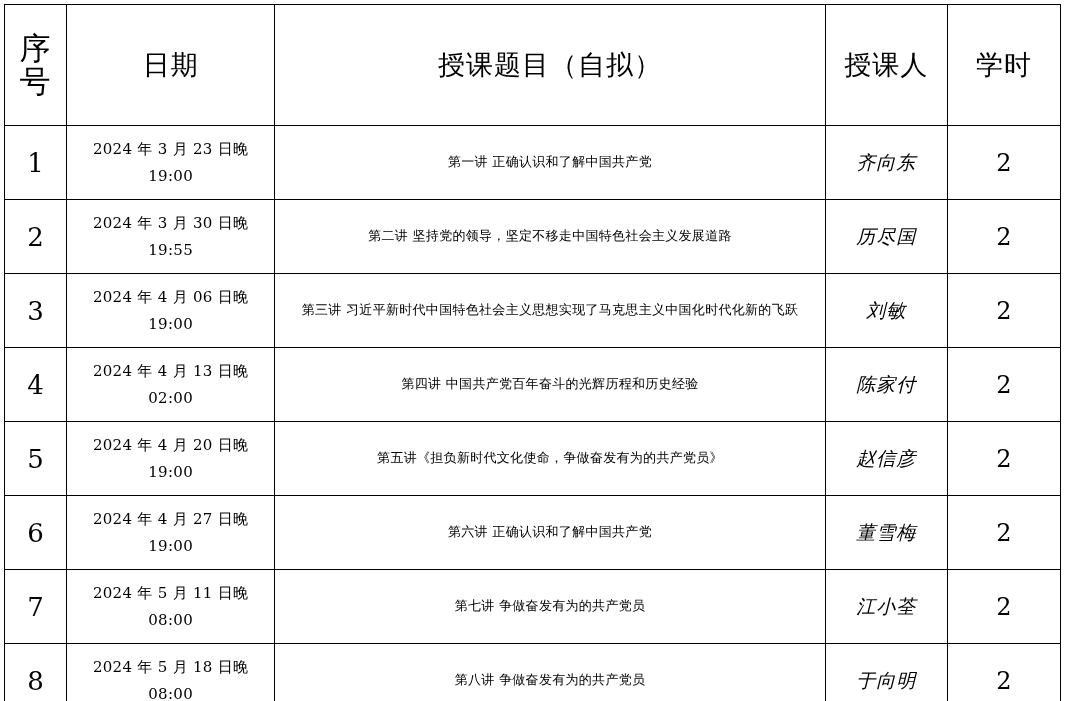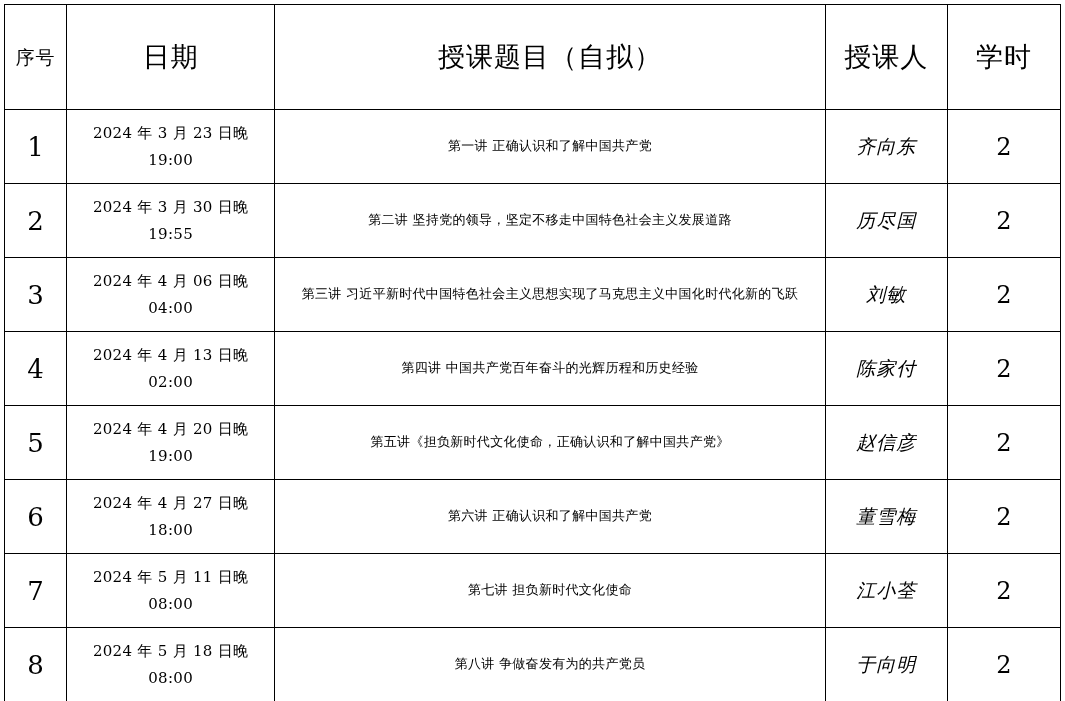--- a/index.html
+++ b/index.html
@@ -40,23 +40,23 @@
   col.c-person { width: 122px; }
   col.c-hours  { width: 113px; }
 
   thead th {
     height: 88px;
     font-size: 27px;
     letter-spacing: 1px;
     line-height: 1.15;
   }
   thead th.no-head {
-    font-size: 19px;
+    font-size: 31px;
     line-height: 1.08;
-    padding: 0 8px;
+    padding: 16px 8px;
   }
   tbody tr {
     height: 74px;
   }
   td.cell-no {
     font-size: 26px;
     font-family: "DejaVu Serif", "Liberation Serif", serif;
   }
   td.cell-date {
     font-size: 15px;
@@ -110,50 +110,50 @@
       </tr>
       <tr>
         <td class="cell-no">2</td>
         <td class="cell-date">2024 年 3 月 30 日晚 19:55</td>
         <td class="cell-title">第二讲  坚持党的领导，坚定不移走中国特色社会主义发展道路</td>
         <td class="cell-person">历尽国</td>
         <td class="cell-hours">2</td>
       </tr>
       <tr>
         <td class="cell-no">3</td>
-        <td class="cell-date">2024 年 4 月 06 日晚 04:00</td>
+        <td class="cell-date">2024 年 4 月 06 日晚 19:00</td>
         <td class="cell-title">第三讲  习近平新时代中国特色社会主义思想实现了马克思主义中国化时代化新的飞跃</td>
         <td class="cell-person">刘敏</td>
         <td class="cell-hours">2</td>
       </tr>
       <tr>
         <td class="cell-no">4</td>
         <td class="cell-date">2024 年 4 月 13 日晚 02:00</td>
         <td class="cell-title">第四讲  中国共产党百年奋斗的光辉历程和历史经验</td>
         <td class="cell-person">陈家付</td>
         <td class="cell-hours">2</td>
       </tr>
       <tr>
         <td class="cell-no">5</td>
         <td class="cell-date">2024 年 4 月 20 日晚 19:00</td>
-        <td class="cell-title">第五讲《担负新时代文化使命，正确认识和了解中国共产党》</td>
+        <td class="cell-title">第五讲《担负新时代文化使命，争做奋发有为的共产党员》</td>
         <td class="cell-person">赵信彦</td>
         <td class="cell-hours">2</td>
       </tr>
       <tr>
         <td class="cell-no">6</td>
-        <td class="cell-date">2024 年 4 月 27 日晚 18:00</td>
+        <td class="cell-date">2024 年 4 月 27 日晚 19:00</td>
         <td class="cell-title">第六讲  正确认识和了解中国共产党</td>
         <td class="cell-person">董雪梅</td>
         <td class="cell-hours">2</td>
       </tr>
       <tr>
         <td class="cell-no">7</td>
         <td class="cell-date">2024 年 5 月 11 日晚 08:00</td>
-        <td class="cell-title">第七讲  担负新时代文化使命</td>
+        <td class="cell-title">第七讲  争做奋发有为的共产党员</td>
         <td class="cell-person">江小荃</td>
         <td class="cell-hours">2</td>
       </tr>
       <tr>
         <td class="cell-no">8</td>
         <td class="cell-date">2024 年 5 月 18 日晚 08:00</td>
         <td class="cell-title">第八讲  争做奋发有为的共产党员</td>
         <td class="cell-person">于向明</td>
         <td class="cell-hours">2</td>
       </tr>

